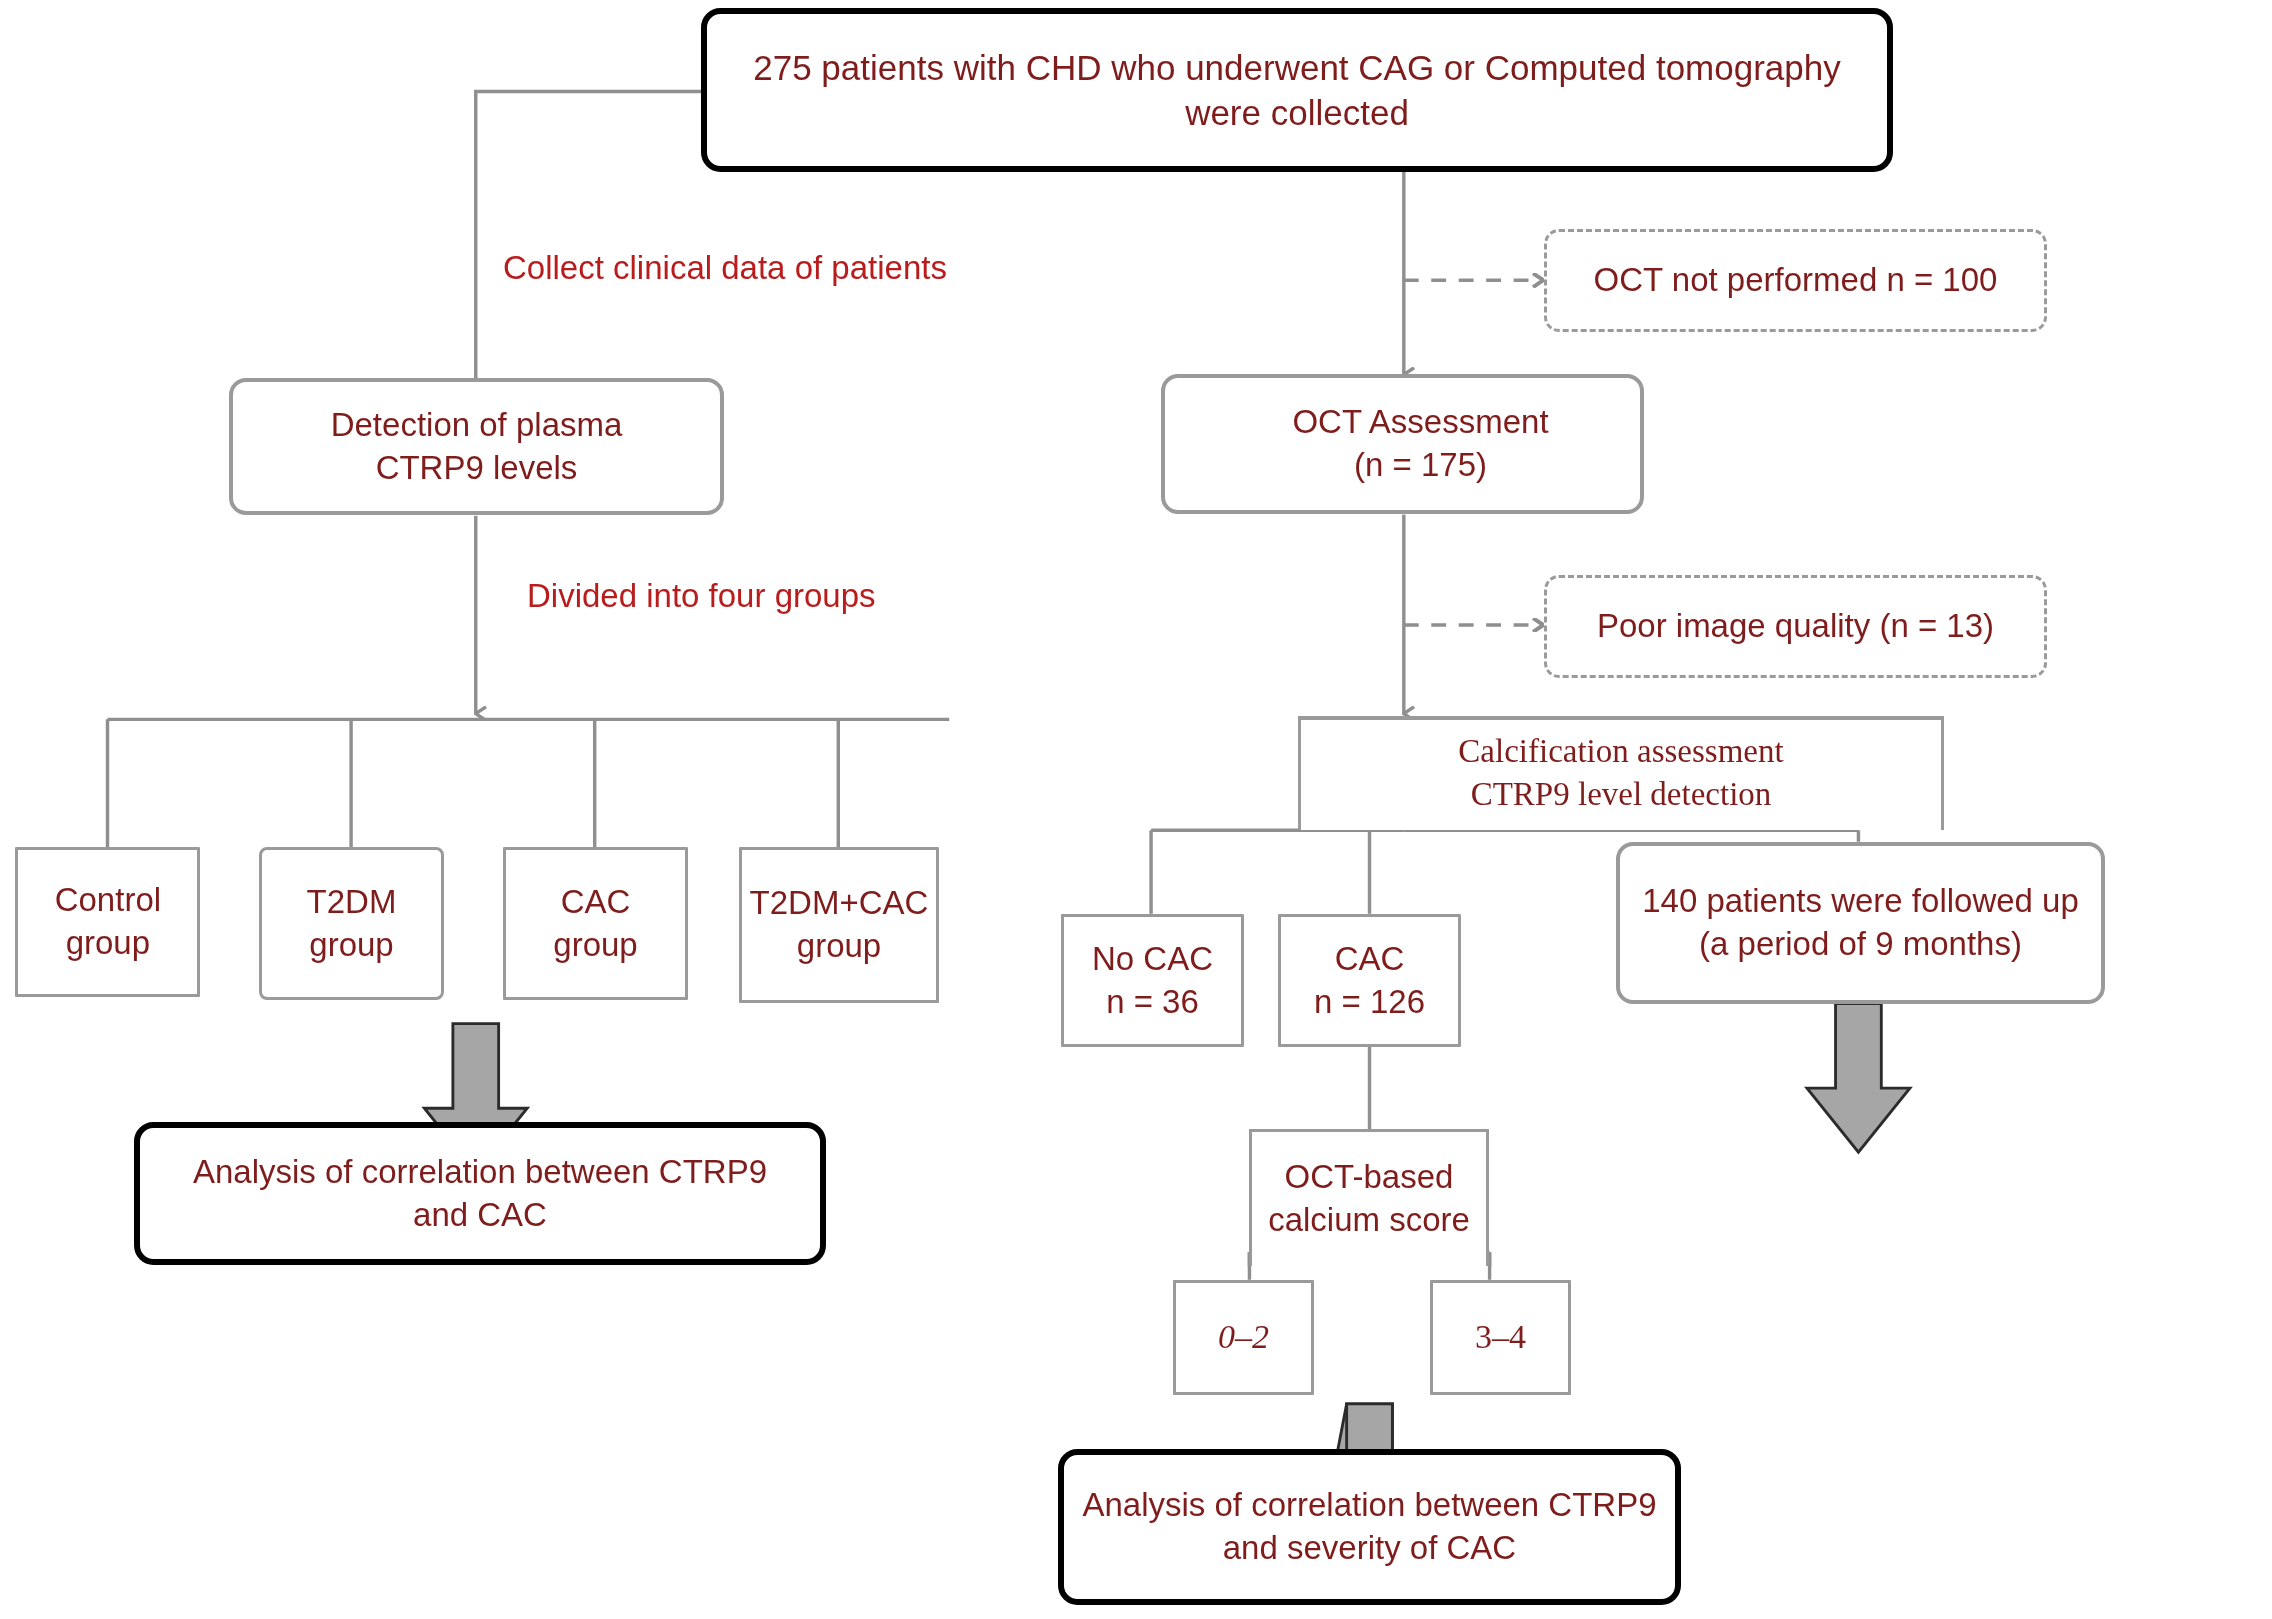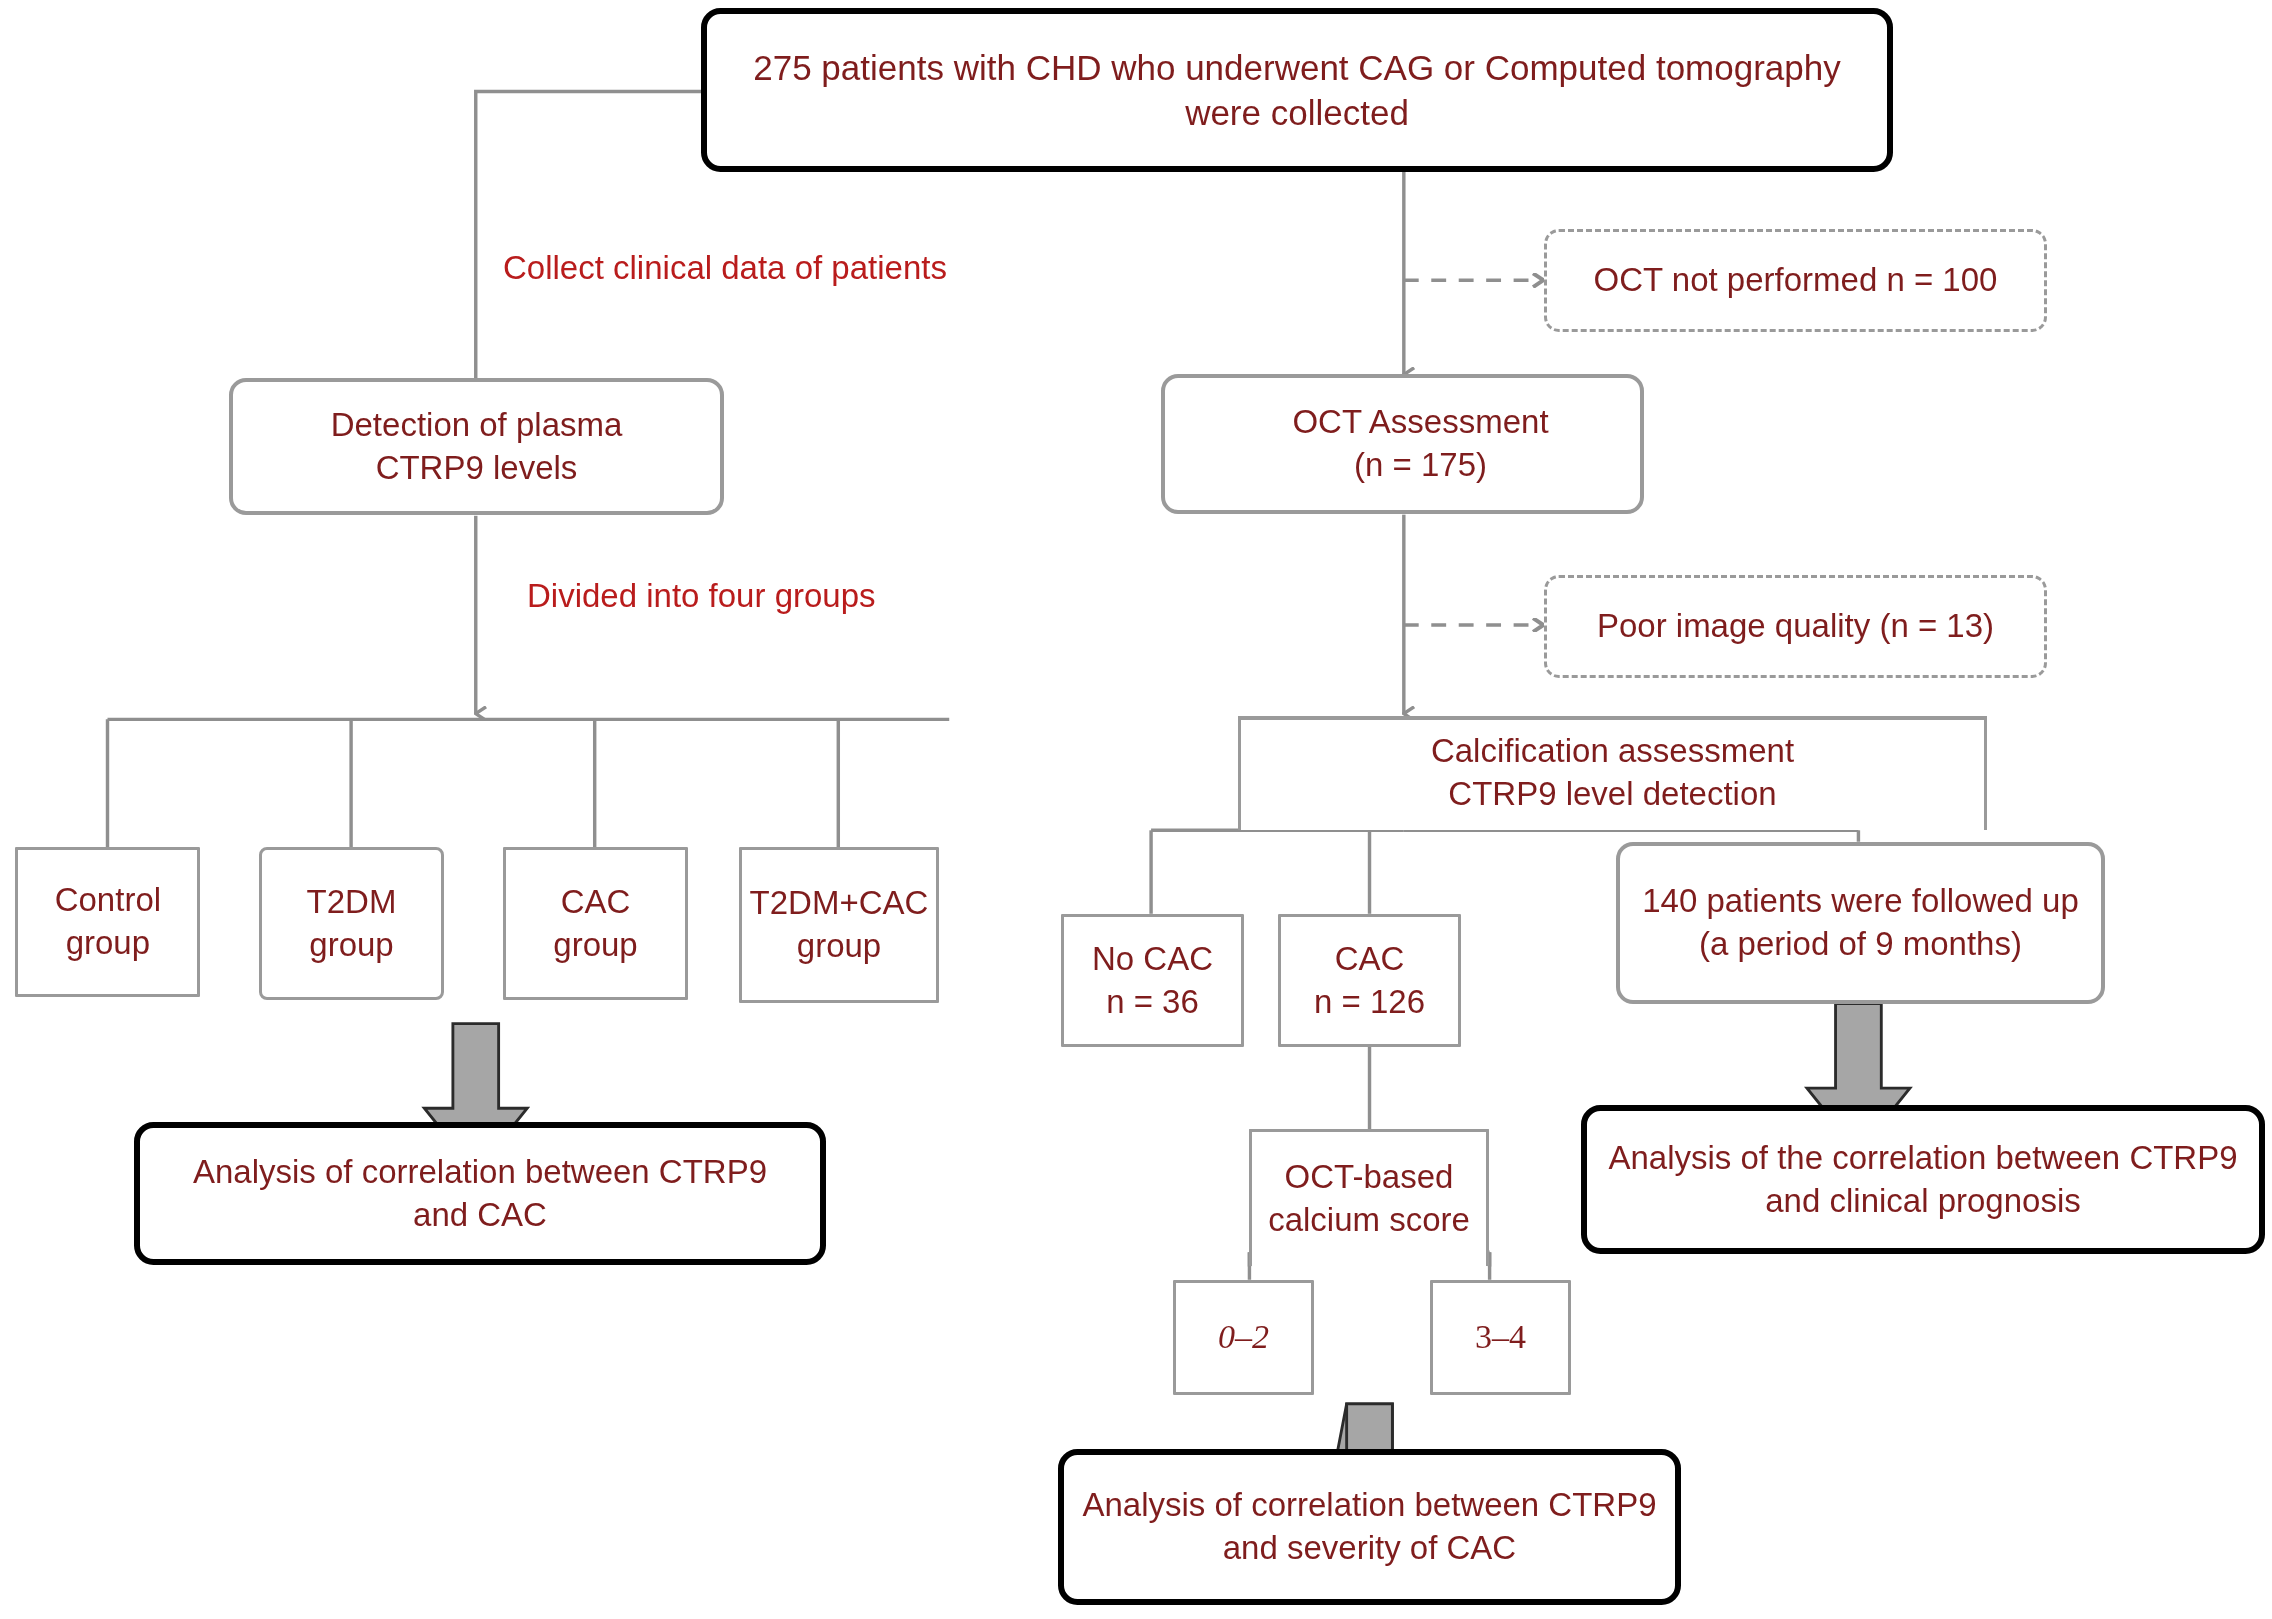--- a/index.html
+++ b/index.html
@@ -137,24 +137,24 @@
   <div class="node grey-round fs-main" style="left:229px; top:378px; width:495px; height:137px;">Detection of plasma
 CTRP9 levels</div>
 
   <div class="node grey-round fs-main" style="left:1161px; top:374px; width:483px; height:140px;padding-left:36px;">OCT Assessment
 (n = 175)</div>
 
   <div class="node dashed-round fs-main" style="left:1544px; top:229px; width:503px; height:103px;">OCT not performed n = 100</div>
 
   <div class="node dashed-round fs-main" style="left:1544px; top:575px; width:503px; height:103px;">Poor image quality (n = 13)</div>
 
-  <div class="node fs-main" style="left:1238px; top:716px; width:749px; height:114px;
+  <div class="node fs-main" style="left:1298px; top:716px; width:646px; height:114px;
               border-top:4px solid #9a9a9a; border-left:3.4px solid #9a9a9a;
               border-right:3.4px solid #9a9a9a; border-bottom:none;
-              align-items:flex-start; padding-top:10.3px;">Calcification assessment
+              align-items:flex-start; padding-top:10.3px;font-family:Liberation Serif, serif;">Calcification assessment
 CTRP9 level detection</div>
 
   <div class="node grey-rect fs-main" style="left:15.4px; top:847px; width:185px; height:150px;">Control
 group</div>
 
   <div class="node grey-rect fs-main" style="left:259px; top:847px; width:185px; height:153px;border-radius:8px;">T2DM
 group</div>
 
   <div class="node grey-rect fs-main" style="left:503px; top:847px; width:185px; height:153px;">CAC
 group</div>
@@ -178,17 +178,15 @@
 
   <div class="node grey-round fs-main" style="left:1616px; top:842px; width:489px; height:162px;">140 patients were followed up
 (a period of 9 months)</div>
 
   <div class="node black-round fs-main" style="left:134px; top:1122px; width:692px; height:143px;">Analysis of correlation between CTRP9
 and CAC</div>
 
   <div class="node black-round fs-main" style="left:1058px; top:1449px; width:623px; height:156px;">Analysis of correlation between CTRP9
 and severity of CAC</div>
 
-  <div class="node black-round fs-main" style="left:1581px; top:1105px; width:684px; height:149px;">Analysis of the correlation between CTRP9
-and clinical prognosis</div>
 
 </div>
 
 
 </body></html>

